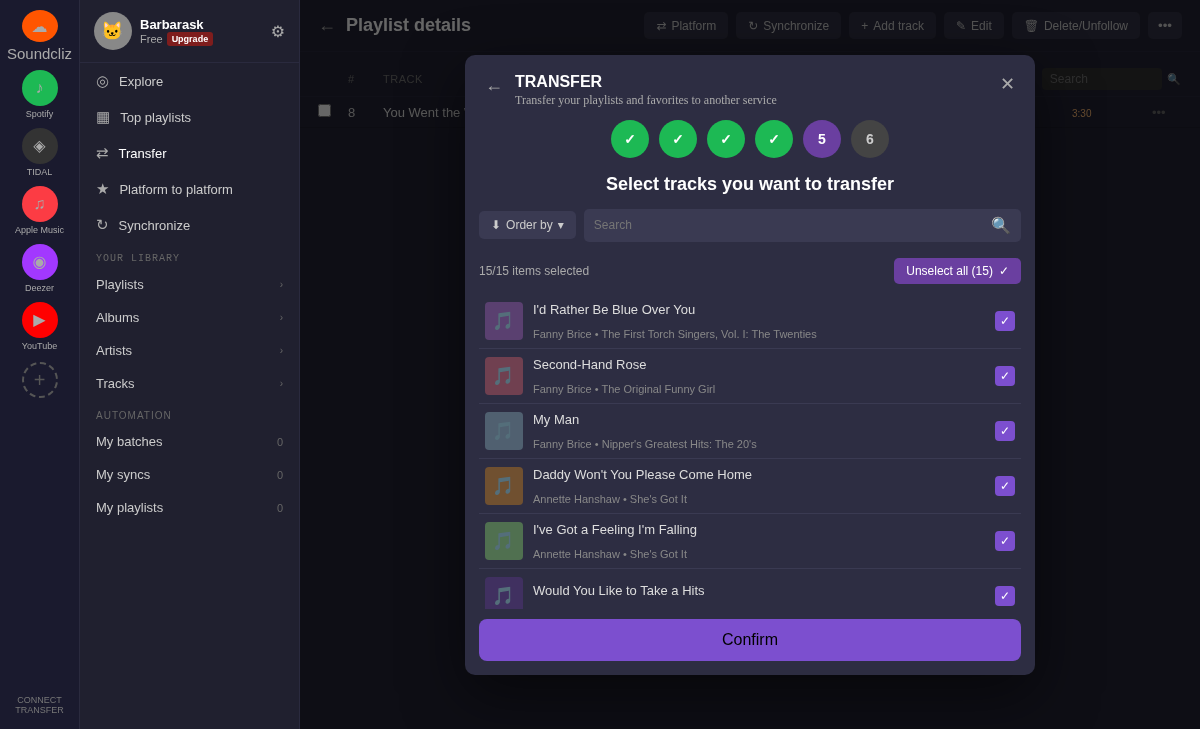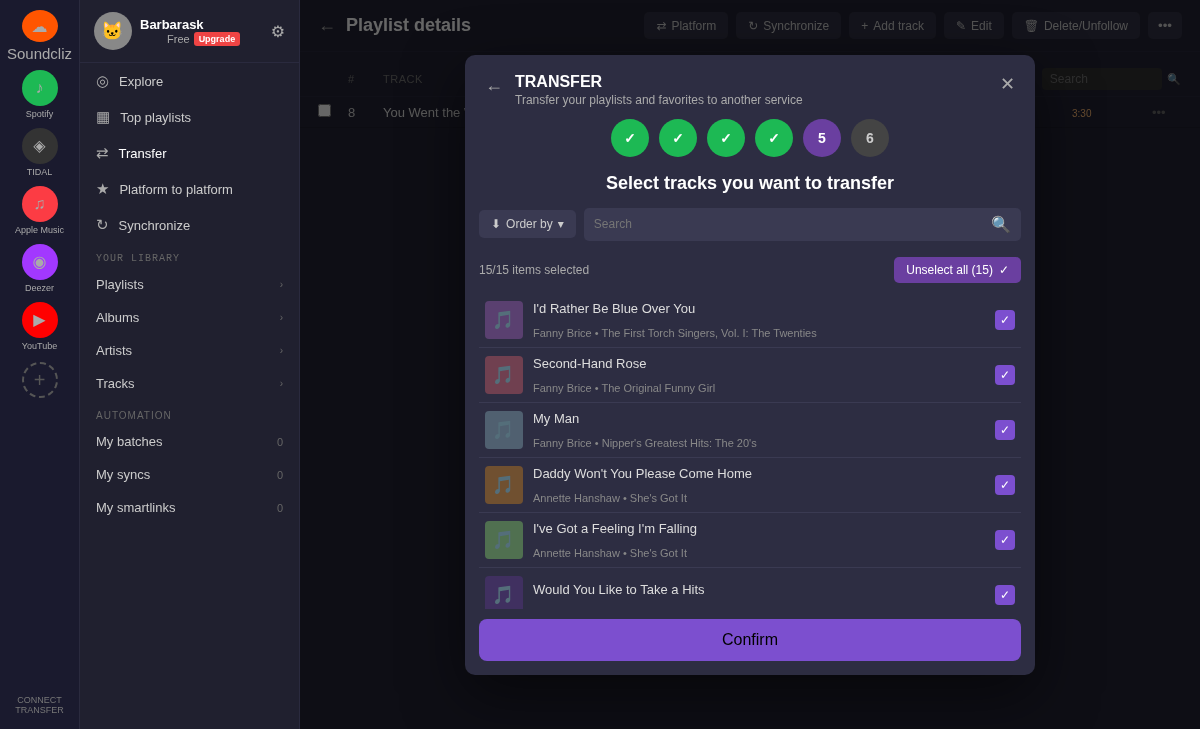--- a/index.html
+++ b/index.html
@@ -84,23 +84,23 @@
     .user-avatar {
       width: 38px; height: 38px;
       border-radius: 50%;
       background: #888;
       overflow: hidden;
       display: flex; align-items: center; justify-content: center;
       font-size: 18px;
     }
     .user-info { flex: 1; }
     .user-name { font-size: 13px; font-weight: 600; color: #fff; }
-    .user-plan { font-size: 11px; color: #aaa; display: flex; align-items: center; gap: 4px; margin-left: 27px; }
+    .user-plan { font-size: 11px; color: #aaa; display: flex; align-items: center; gap: 4px; }
     .upgrade-badge {
-      background: #ef4444;
+      background: #7f1d1d;
       color: #fff;
       font-size: 9px;
       padding: 2px 5px;
       border-radius: 3px;
       font-weight: 600;
     }
     .gear-btn { color: #aaa; cursor: pointer; font-size: 16px; }
 
     .nav-item {
       display: flex;
@@ -236,21 +236,21 @@
     }
     .modal-header {
       display: flex;
       align-items: flex-start;
       padding: 18px 20px 12px;
       gap: 12px;
     }
     .modal-back { color: #aaa; cursor: pointer; font-size: 18px; margin-top: 2px; }
     .modal-title-area { flex: 1; }
     .modal-title { font-size: 16px; font-weight: 700; color: #fff; text-transform: uppercase; }
-    .modal-subtitle { font-size: 12px; color: #aaa; margin-top: 2px; }
+    .modal-subtitle { font-size: 12px; color: #aaa; margin-top: 2px; font-family: Liberation Serif, serif; }
     .modal-close { color: #aaa; cursor: pointer; font-size: 18px; }
 
     .steps-row {
       display: flex;
       justify-content: center;
       gap: 10px;
       padding: 0 20px 16px;
     }
     .step {
       width: 38px; height: 38px;
@@ -457,21 +457,21 @@
   <div class="automation-label">AUTOMATION</div>
   <div class="nav-item">
     <span>My batches</span>
     <span class="nav-count">0</span>
   </div>
   <div class="nav-item">
     <span>My syncs</span>
     <span class="nav-count">0</span>
   </div>
   <div class="nav-item">
-    <span>My smartlinks</span>
+    <span>My playlists</span>
     <span class="nav-count">0</span>
   </div>
 </div>
 
 <div class="main-content" style="position:relative;">
   <div class="main-header">
     <span class="back-btn">←</span>
     <span class="page-title">Playlist details</span>
     <div class="header-actions">
       <button class="action-btn">

